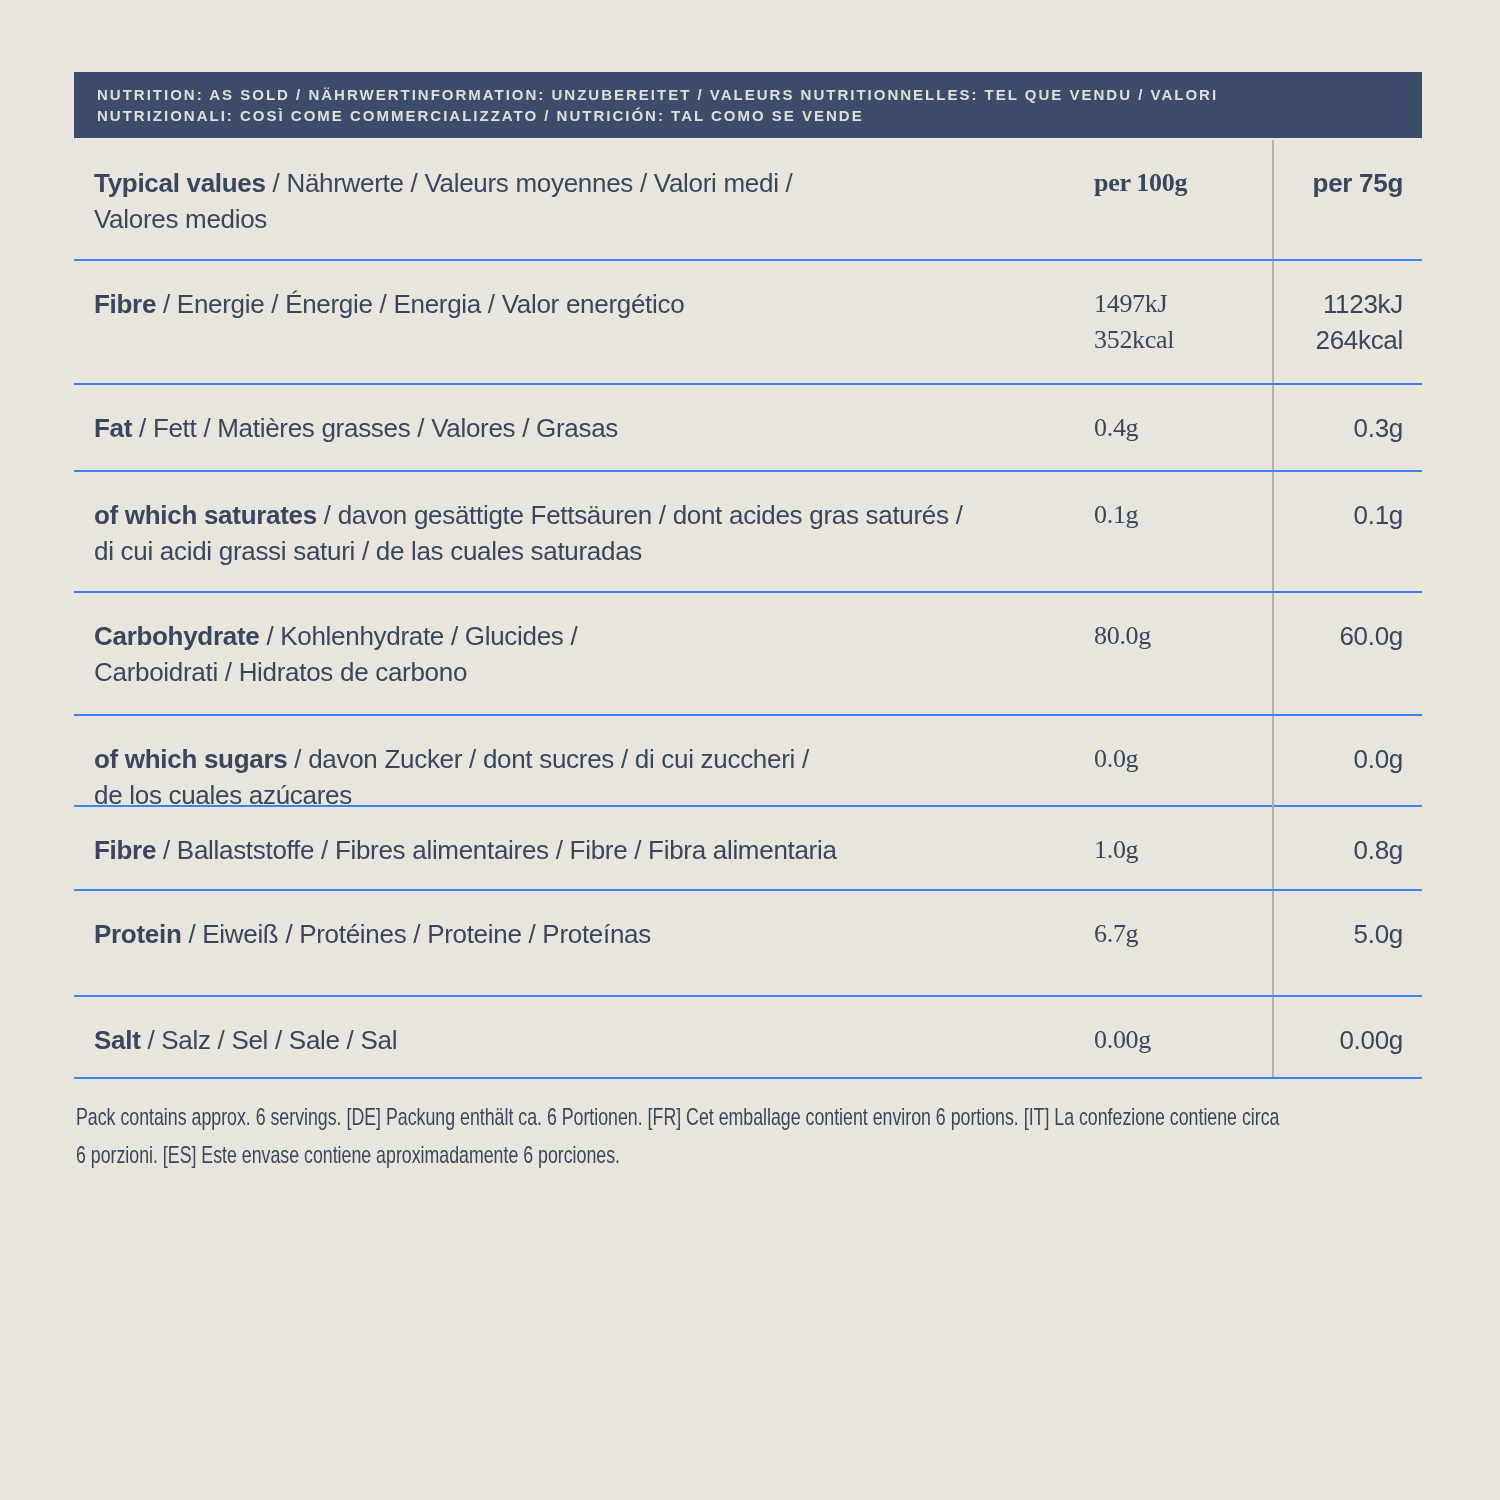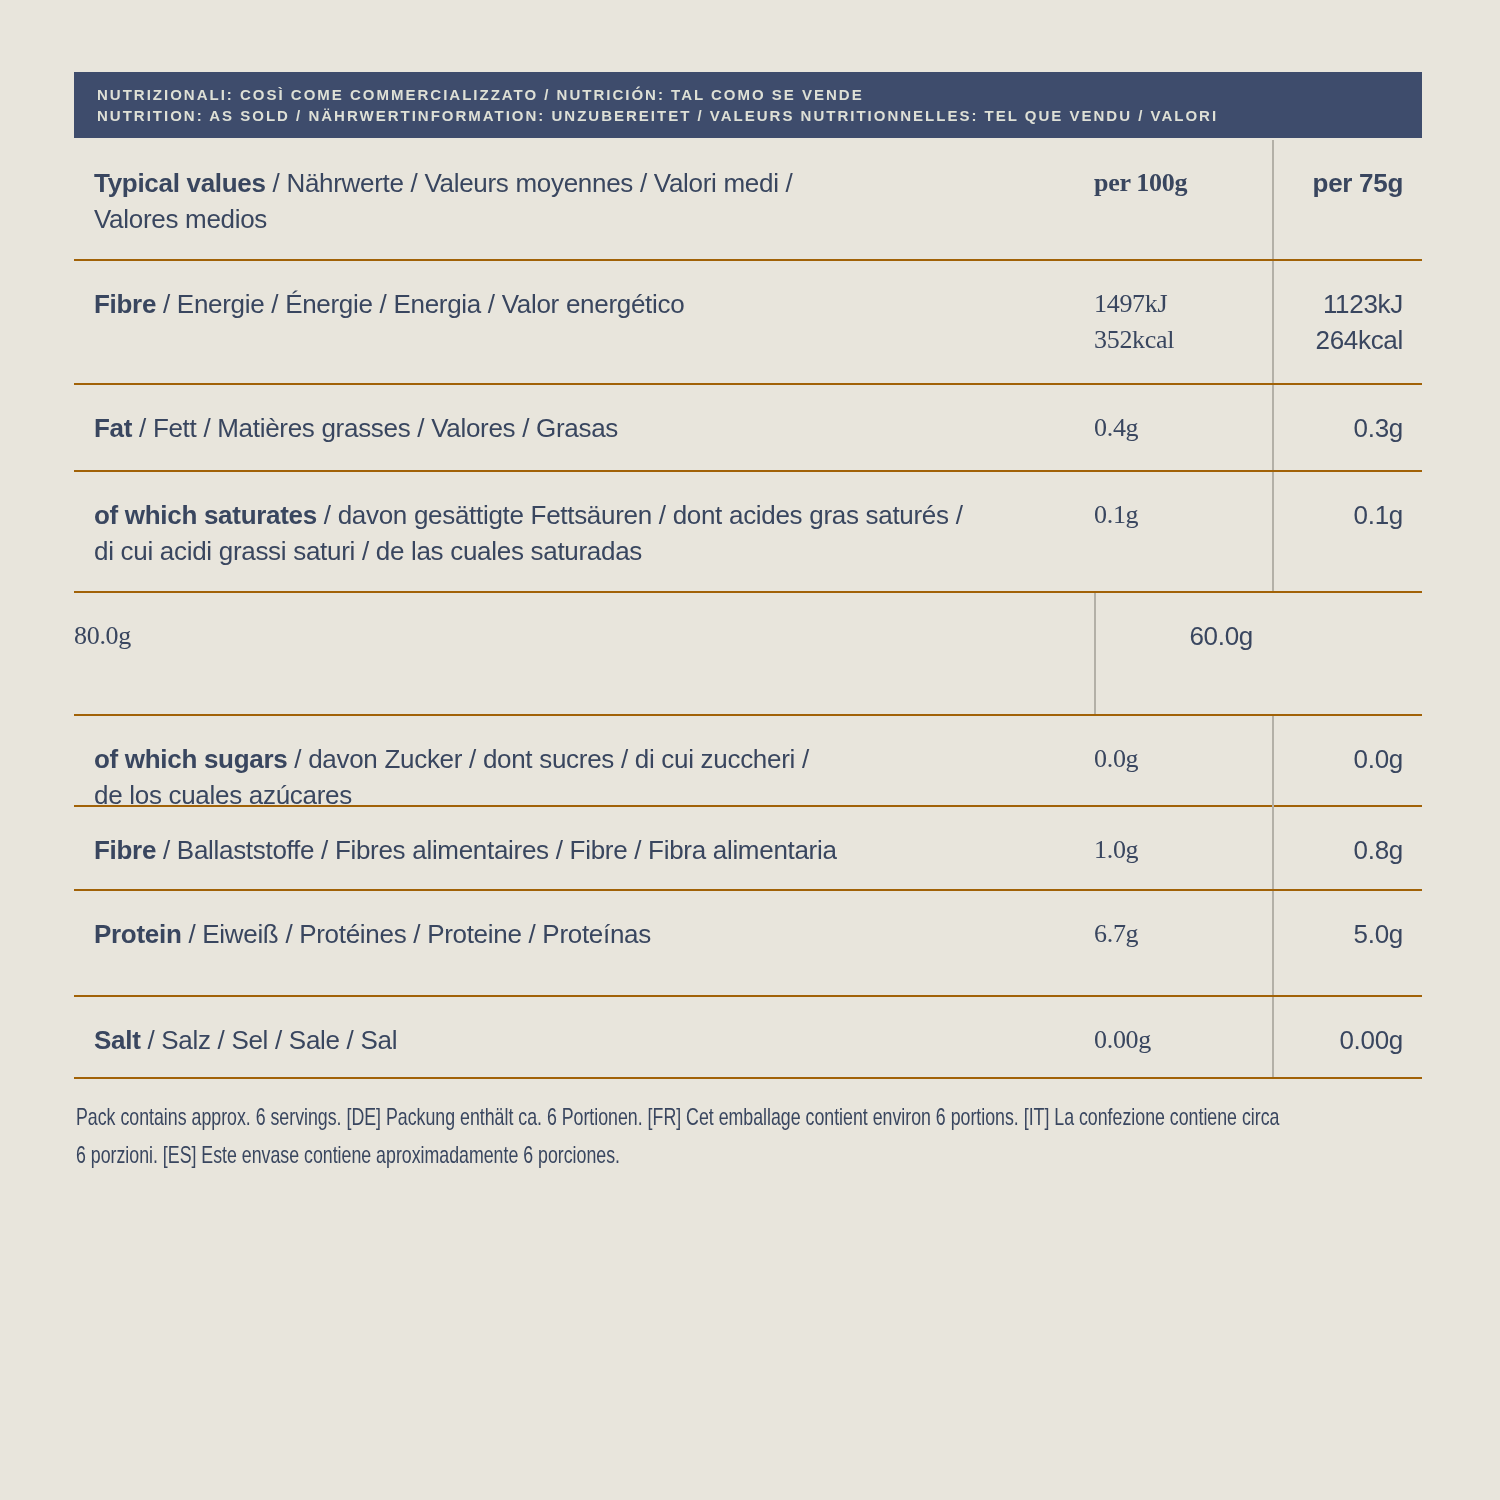--- a/index.html
+++ b/index.html
@@ -36,21 +36,21 @@
     letter-spacing: 2px;
     line-height: 21px;
     white-space: nowrap;
   }
   .ntable {
     width: 1348px;
   }
   .row {
     display: grid;
     grid-template-columns: 1fr 178px 150px;
-    border-bottom: 2px solid #a16207;
+    border-bottom: 2px solid #3b82f6;
     box-sizing: border-box;
   }
   .cell {
     box-sizing: border-box;
     padding-top: 25px;
     font-size: 26px;
     line-height: 36px;
     letter-spacing: -0.3px;
   }
   .cell.label {
@@ -81,22 +81,22 @@
     transform: scaleX(0.74);
     transform-origin: 0 50%;
   }
 </style>
 </head>
 <body>
 
 <div class="page">
 
   <div class="bar">
+    <div class="bline">NUTRITION: AS SOLD / NÄHRWERTINFORMATION: UNZUBEREITET / VALEURS NUTRITIONNELLES: TEL QUE VENDU / VALORI</div>
     <div class="bline">NUTRIZIONALI: COSÌ COME COMMERCIALIZZATO / NUTRICIÓN: TAL COMO SE VENDE</div>
-    <div class="bline">NUTRITION: AS SOLD / NÄHRWERTINFORMATION: UNZUBEREITET / VALEURS NUTRITIONNELLES: TEL QUE VENDU / VALORI</div>
   </div>
 
   <div class="ntable">
 
     <div class="row head" style="height:121px">
       <div class="cell label">
         <div class="l1"><span class="term">Typical values</span><span> / Nährwerte / Valeurs moyennes / Valori medi /</span></div>
         <div class="l2">Valores medios</div>
       </div>
       <div class="cell v100">
@@ -142,20 +142,24 @@
       </div>
       <div class="cell v100">
         <div>0.1g</div>
       </div>
       <div class="cell v75">
         <div>0.1g</div>
       </div>
     </div>
 
     <div class="row" style="height:123px">
+      <div class="cell label">
+        <div class="l1"><span class="term">Carbohydrate</span><span> / Kohlenhydrate / Glucides /</span></div>
+        <div class="l2">Carboidrati / Hidratos de carbono</div>
+      </div>
       <div class="cell v100">
         <div>80.0g</div>
       </div>
       <div class="cell v75">
         <div>60.0g</div>
       </div>
     </div>
 
     <div class="row" style="height:91px">
       <div class="cell label">

